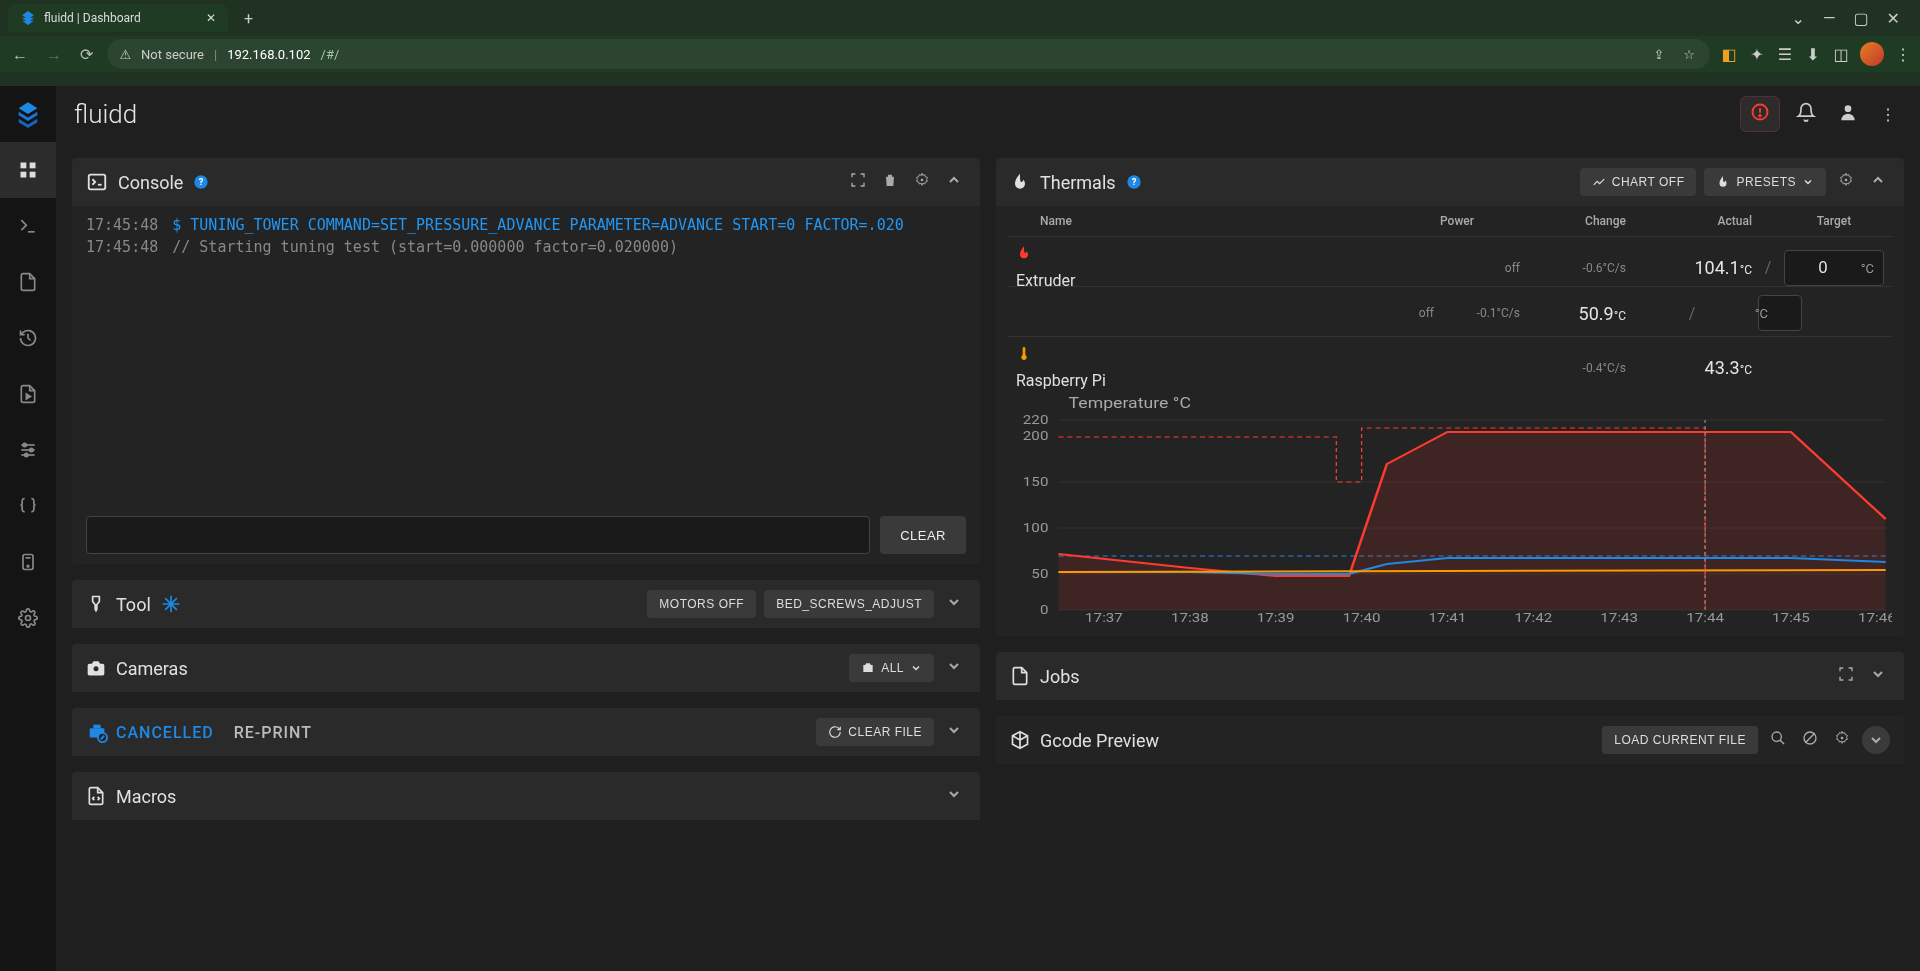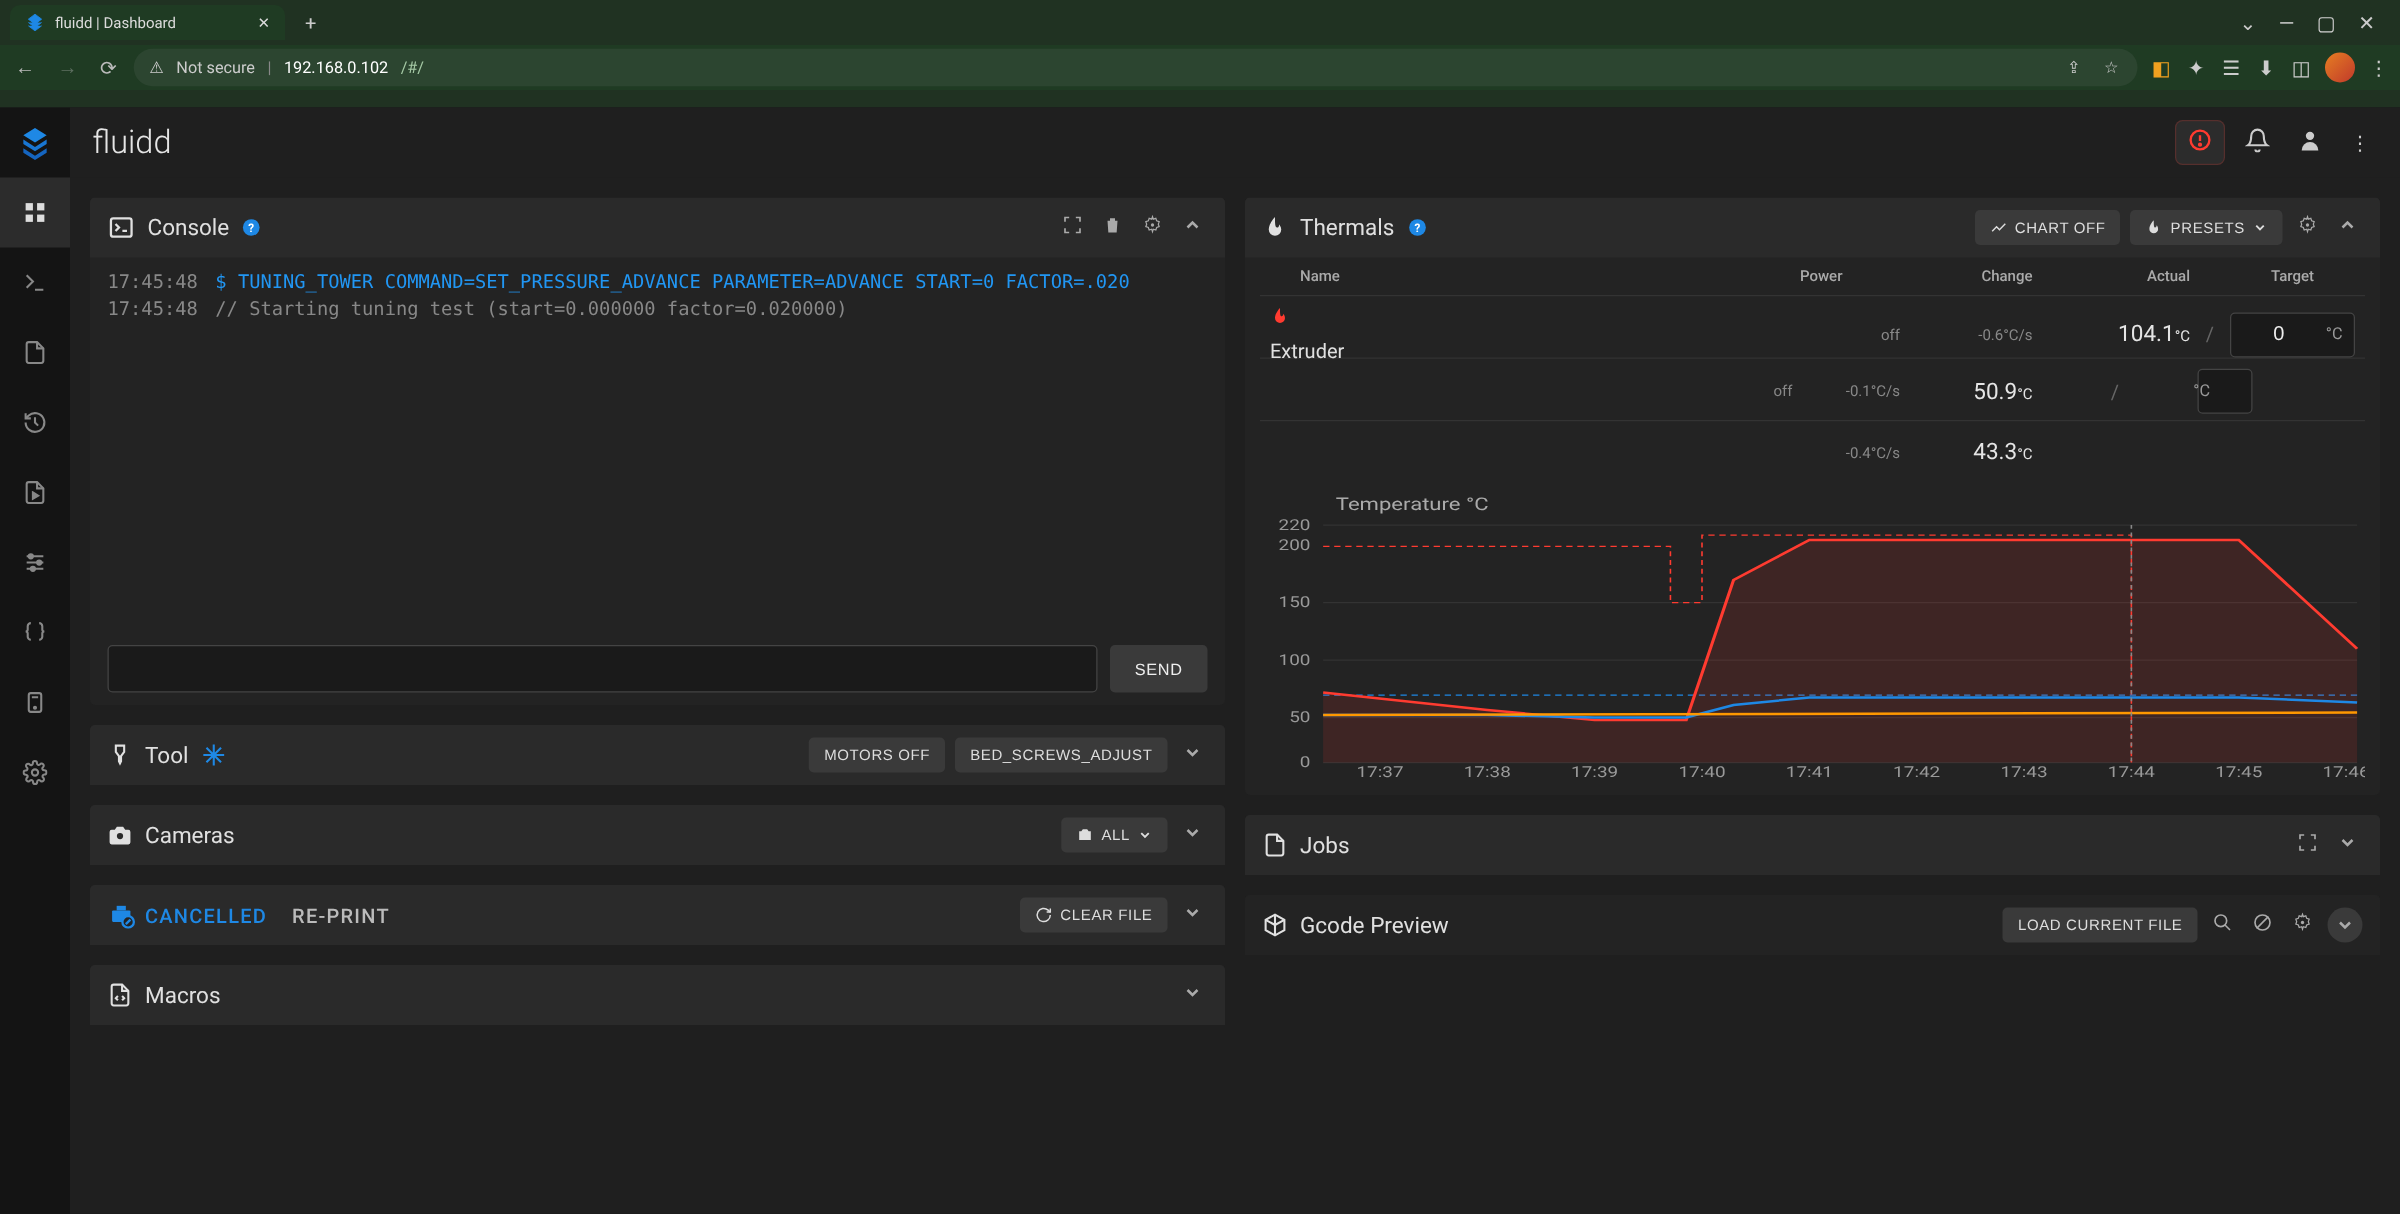--- a/index.html
+++ b/index.html
@@ -269,21 +269,21 @@
                 <span class="ts">17:45:48</span>
                 <span><span class="dollar">$ </span><span class="cmd">TUNING_TOWER COMMAND=SET_PRESSURE_ADVANCE PARAMETER=ADVANCE START=0 FACTOR=.020</span></span>
               </div>
             <div class="cline">
                 <span class="ts">17:45:48</span>
                 <span class="comment">// Starting tuning test (start=0.000000 factor=0.020000)</span>
               </div>
           </div>
           <div class="console-input-row">
             <input class="console-input" type="text" style="">
-            <button class="send-btn">SEND</button>
+            <button class="send-btn">CLEAR</button>
           </div>
         </div>
 
         <div class="panel">
           <div class="panel-head">
             <div class="panel-title">
               <svg width="20" height="20" viewBox="0 0 24 24" fill="none" stroke="currentColor" stroke-width="2">
                   <path d="M8 3h8v6l-3 4v5l-1 2-1-2v-5l-3-4z"></path>
                 </svg>
               <span>Tool</span>
@@ -439,20 +439,26 @@
 
             <div class="therm-row">
               <div class="therm-small">off</div>
               <div class="therm-small"><span>-0.1</span><span class="unit-sm">°C/s</span></div>
               <div class="therm-val"><span>50.9</span><span class="unit-sm">°C</span></div>
               <div style="text-align:center;color:#666">/</div>
               <div class="target-wrap"><input class="target-input" value="0" style=""><span class="target-unit">°C</span></div>
             </div>
 
             <div class="therm-row">
+              <div class="therm-name">
+                  <svg class="thermo" width="16" height="16" viewBox="0 0 24 24" fill="currentColor">
+                    <path d="M12 3a2 2 0 0 0-2 2v10a4 4 0 1 0 4 0V5a2 2 0 0 0-2-2z"></path>
+                  </svg>
+                  <span>Raspberry Pi</span>
+                </div>
               <div class="therm-small"></div>
               <div class="therm-small"><span>-0.4</span><span class="unit-sm">°C/s</span></div>
               <div class="therm-val"><span>43.3</span><span class="unit-sm">°C</span></div>
               <div></div>
                 <div></div>
             </div>
           </div>
 
           <div class="chart-area">
             <div class="chart-box">

